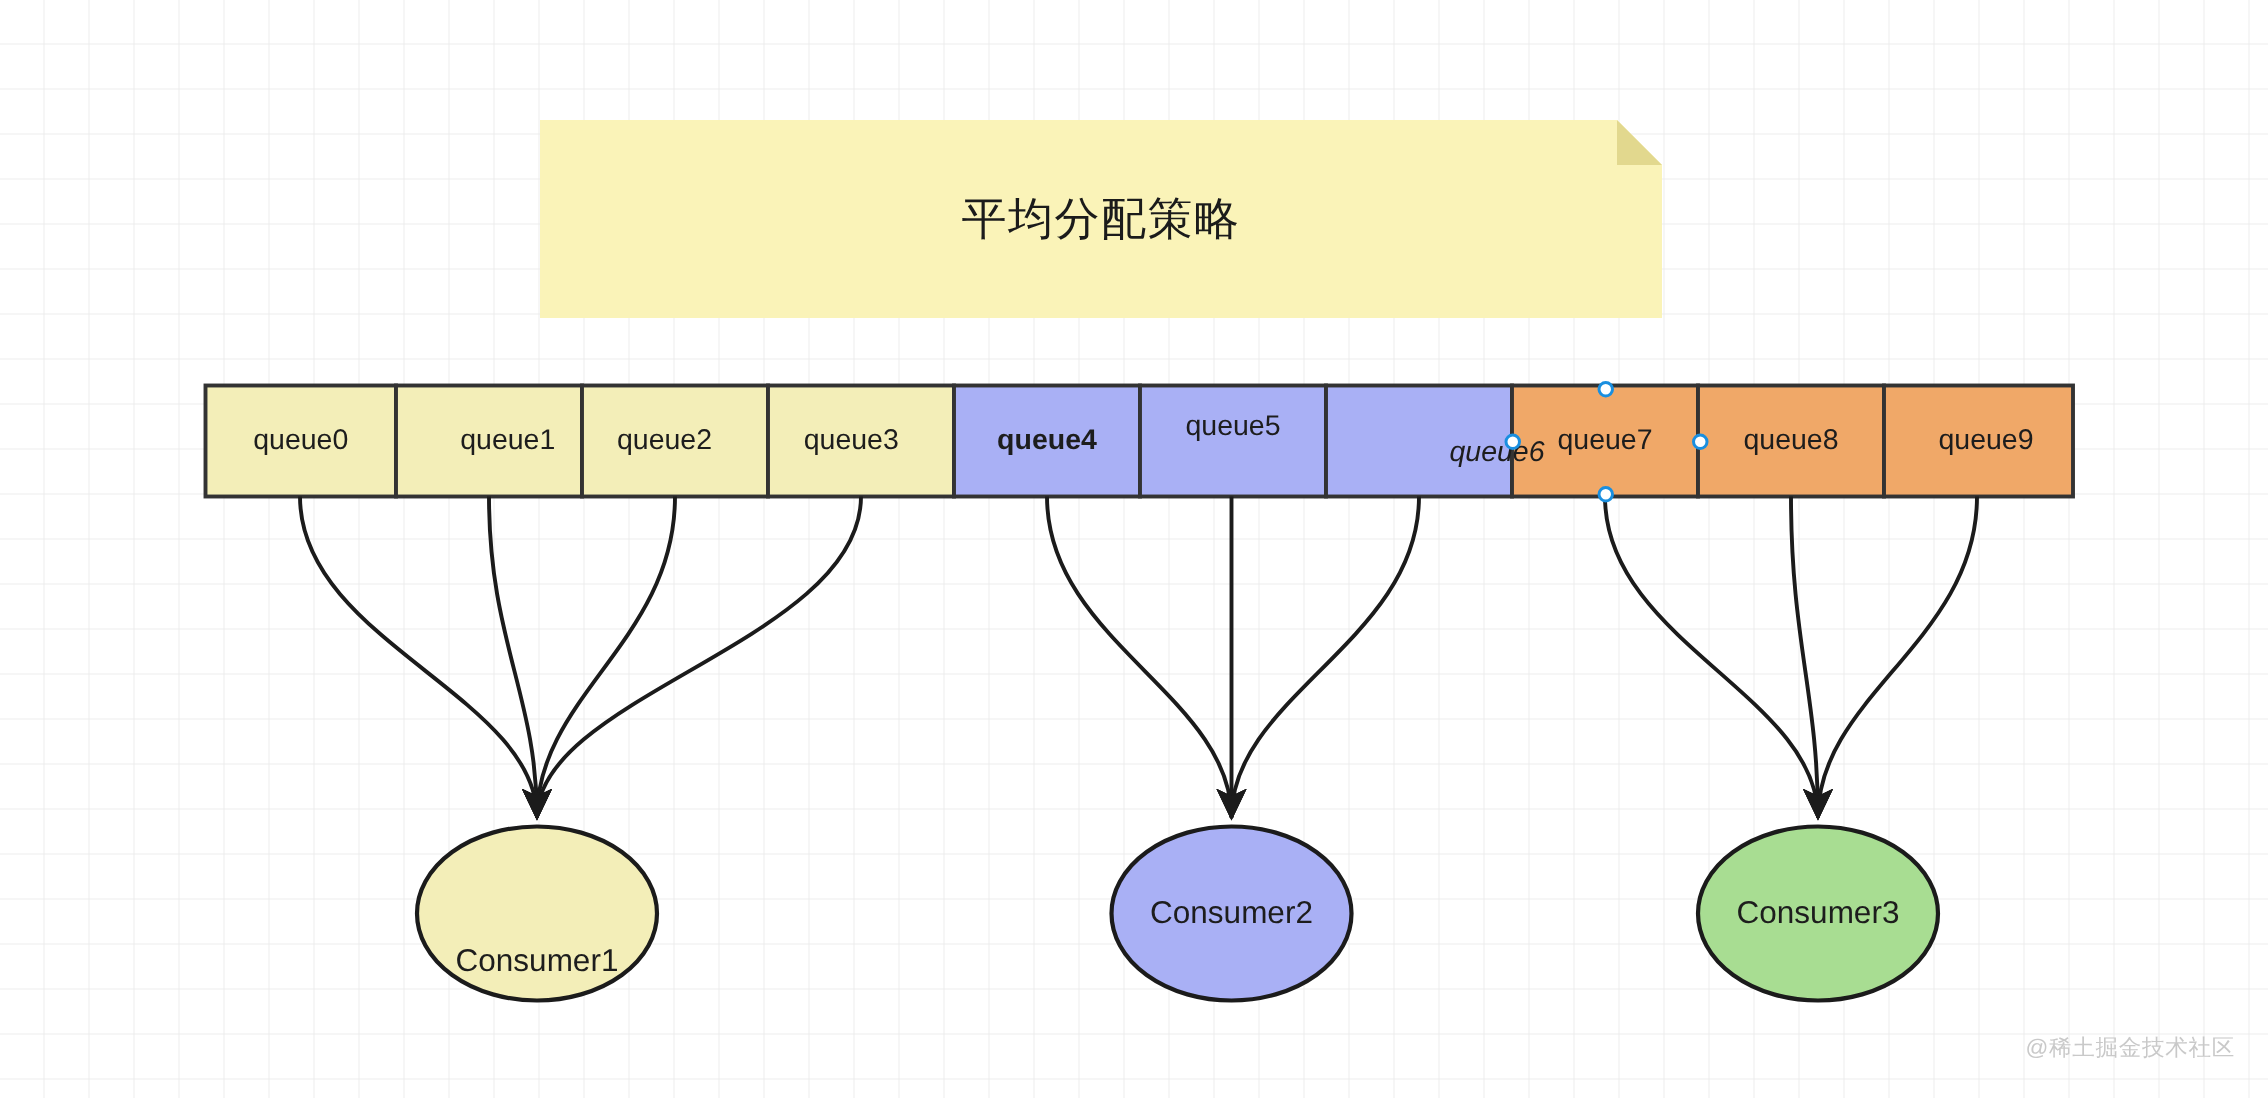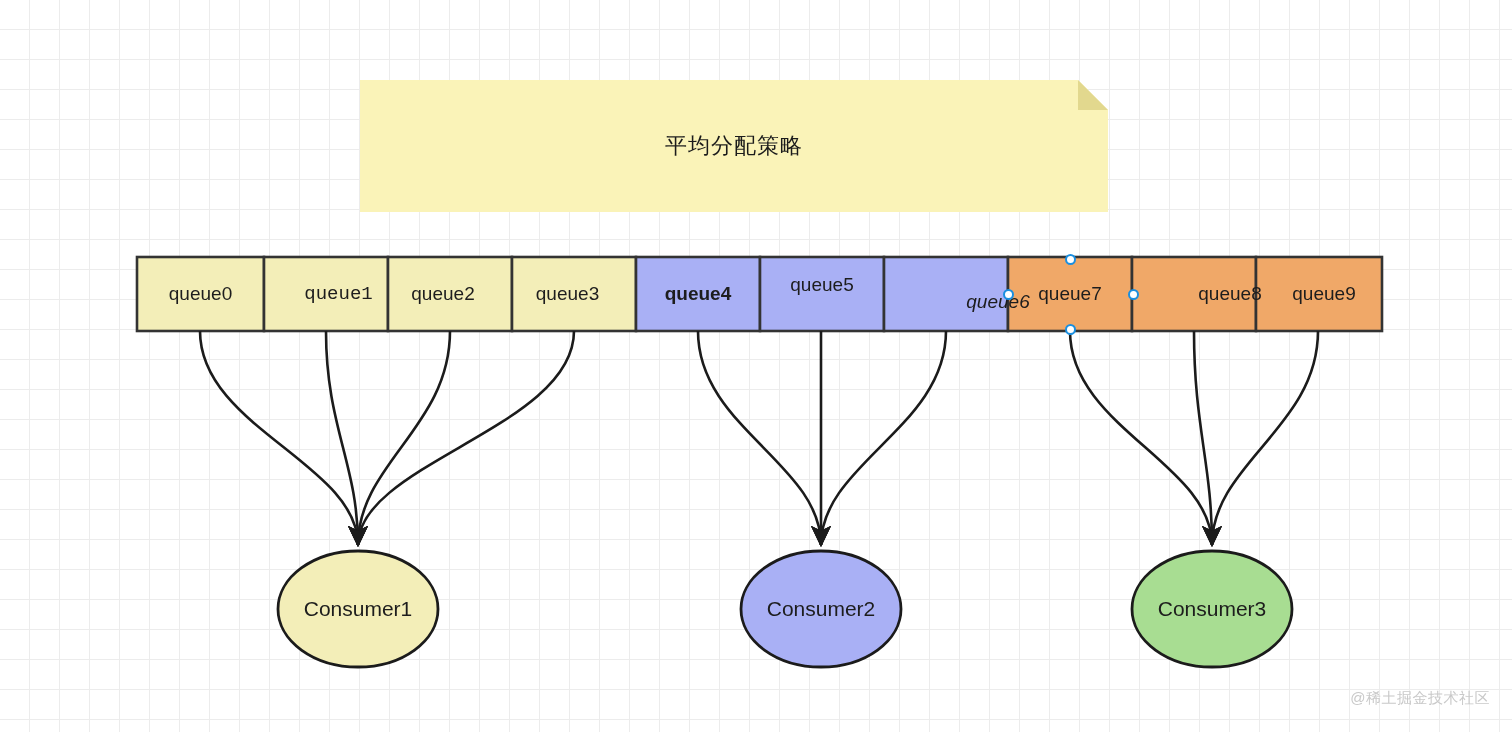--- a/index.html
+++ b/index.html
@@ -29,21 +29,21 @@
   }
   .note-title {
     position: absolute;
     left: 360px;
     top: 80px;
     width: 748px;
     height: 132px;
     display: flex;
     align-items: center;
     justify-content: center;
-    font-size: 22px;
+    font-size: 30px;
     color: #1b1b1b;
     letter-spacing: 1px;
     pointer-events: none;
   }
   .queue-label {
     position: absolute;
     display: flex;
     align-items: center;
     justify-content: center;
     font-size: 19px;
@@ -127,32 +127,32 @@
         <ellipse cx="358" cy="609" rx="80" ry="58" fill="#f3eeb8" stroke="#1b1b1b" stroke-width="2.8"></ellipse>
         <ellipse cx="821" cy="609" rx="80" ry="58" fill="#a9b0f5" stroke="#1b1b1b" stroke-width="2.8"></ellipse>
         <ellipse cx="1212" cy="609" rx="80" ry="58" fill="#a8dd92" stroke="#1b1b1b" stroke-width="2.8"></ellipse>
       </g>
   </svg>
 
   <div class="note-title" style="left: 360px; top: 80px; width: 748px; height: 132px;">平均分配策略</div>
 
   <div id="queue-labels">
       <div class="queue-label" style="left: 137px; width: 127px; top: 257px; height: 74px;">queue0</div>
-      <div class="queue-label" style="left: 264px; width: 149px; top: 257px; height: 74px; font-family: Liberation Mono, monospace;">queue1</div>
+      <div class="queue-label" style="left: 264px; width: 149px; top: 257px; height: 74px;">queue1</div>
       <div class="queue-label" style="left: 388px; width: 110px; top: 257px; height: 74px;">queue2</div>
       <div class="queue-label" style="left: 512px; width: 111px; top: 257px; height: 74px; border-radius: 17px;">queue3</div>
       <div class="queue-label" style="left: 636px; width: 124px; top: 257px; height: 74px; font-weight: bold;">queue4</div>
       <div class="queue-label" style="left: 760px; width: 124px; top: 257px; height: 55px;">queue5</div>
       <div class="queue-label" style="left: 936px; width: 124px; top: 257px; height: 90px; font-style: italic;">queue6</div>
       <div class="queue-label" style="left: 1008px; width: 124px; top: 257px; height: 74px;">queue7</div>
-      <div class="queue-label" style="left: 1132px; width: 124px; top: 257px; height: 74px; padding-left: 36px;">queue8</div>
+      <div class="queue-label" style="left: 1132px; width: 124px; top: 257px; height: 74px;">queue8</div>
       <div class="queue-label" style="left: 1256px; width: 136px; top: 257px; height: 74px;">queue9</div>
     </div>
   <div id="consumer-labels">
-      <div class="consumer-label" style="left: 278px; top: 551px; width: 160px; height: 116px;">Consumer1</div>
+      <div class="consumer-label" style="left: 278px; top: 583px; width: 160px; height: 116px;">Consumer1</div>
       <div class="consumer-label" style="left: 741px; top: 551px; width: 160px; height: 116px;">Consumer2</div>
       <div class="consumer-label" style="left: 1132px; top: 551px; width: 160px; height: 116px;">Consumer3</div>
     </div>
   <div id="handle-layer">
       <div class="handle" style="left: 1064.5px; top: 253.5px; background: rgb(255, 255, 255); border-color: rgb(26, 143, 224);"></div>
       <div class="handle" style="left: 1127.5px; top: 288.5px; background: rgb(255, 255, 255); border-color: rgb(26, 143, 224);"></div>
       <div class="handle" style="left: 1064.5px; top: 323.5px; background: rgb(255, 255, 255); border-color: rgb(26, 143, 224);"></div>
       <div class="handle" style="left: 1002.5px; top: 288.5px; background: rgb(255, 255, 255); border-color: rgb(26, 143, 224);"></div>
     </div>
 

